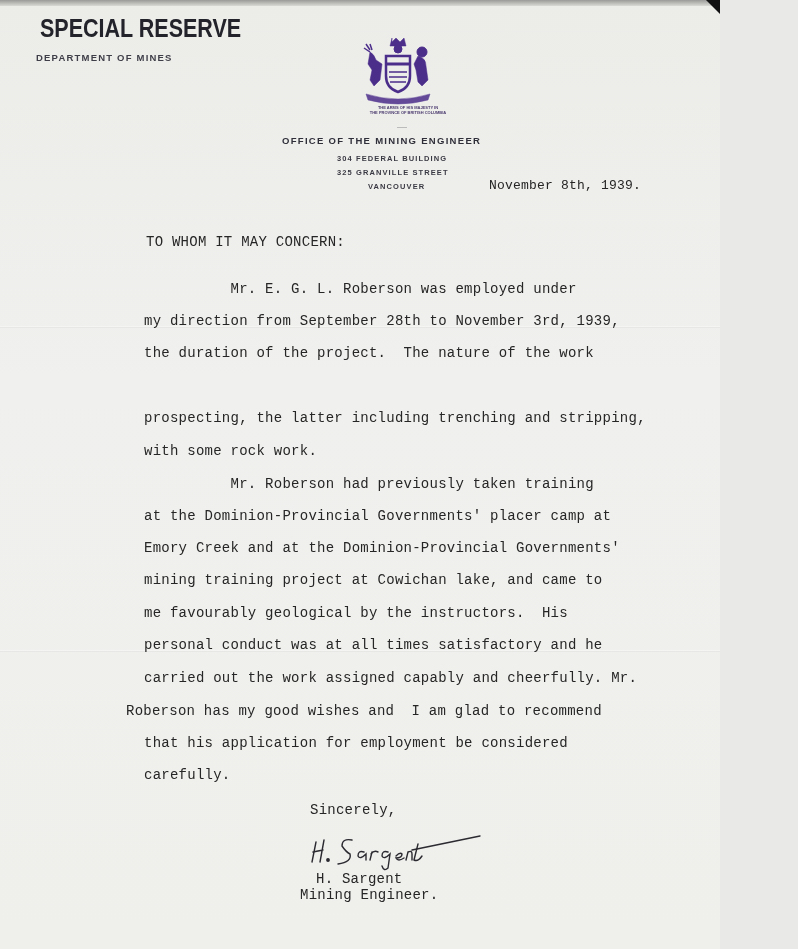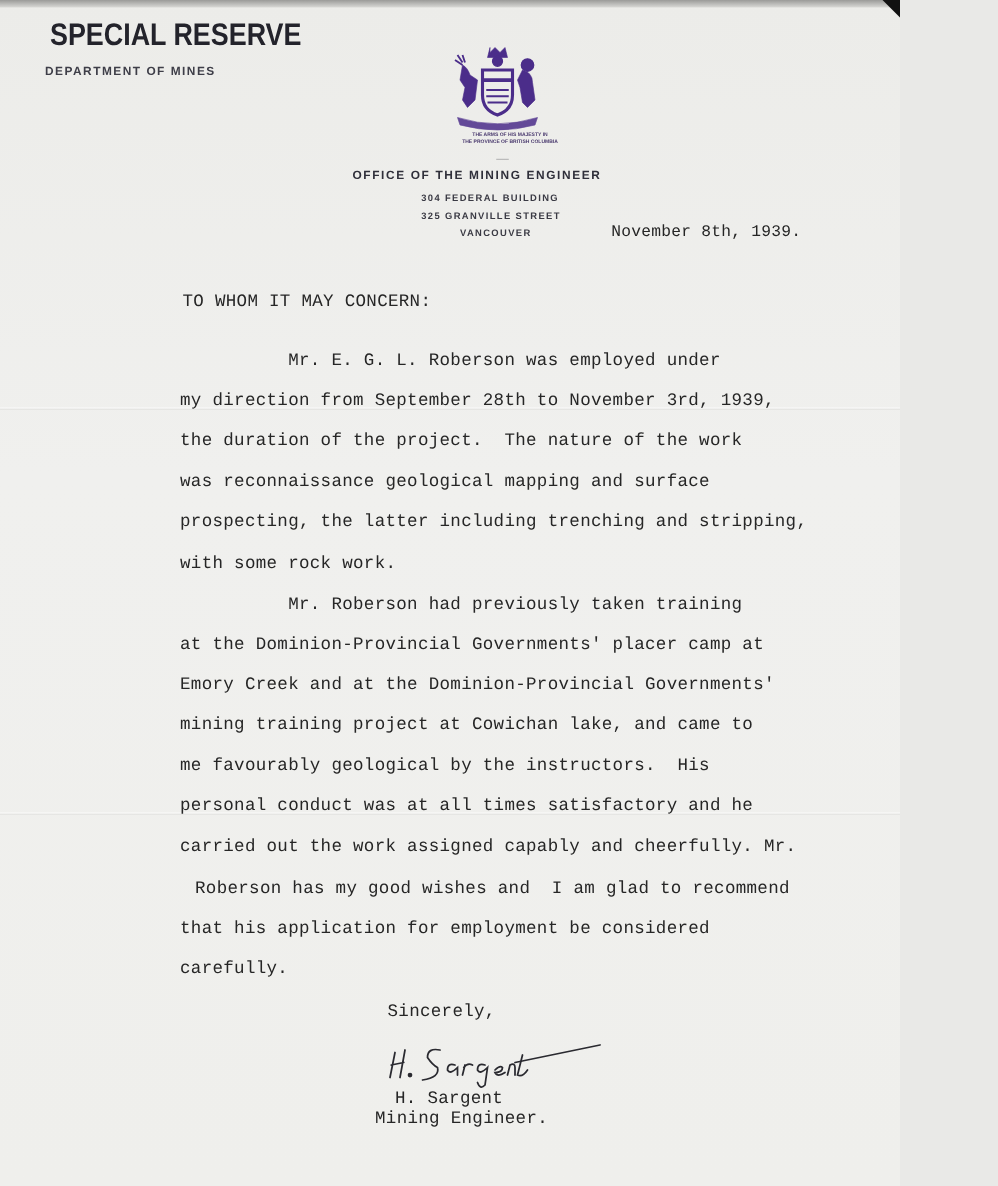--- a/index.html
+++ b/index.html
@@ -109,31 +109,30 @@
   <div class="addr" style="top:168px">325 GRANVILLE STREET</div>
   <div class="addr" style="top:182px; left:368px">VANCOUVER</div>
 
   <div class="date">November 8th, 1939.</div>
 
   <div class="typed" style="left:146px; top:234px">TO WHOM IT MAY CONCERN:</div>
 
   <div class="typed" style="left:144px; top:281px">          Mr. E. G. L. Roberson was employed under</div>
   <div class="typed" style="left:144px; top:313px">my direction from September 28th to November 3rd, 1939,</div>
   <div class="typed" style="left:144px; top:345px">the duration of the project.  The nature of the work</div>
-  <div class="typed" style="left:144px; top:378px">was reconnaissance geological mapping and surface</div>
   <div class="typed" style="left:144px; top:410px">prospecting, the latter including trenching and stripping,</div>
   <div class="typed" style="left:144px; top:443px">with some rock work.</div>
   <div class="typed" style="left:144px; top:508px">at the Dominion-Provincial Governments' placer camp at</div>
   <div class="typed" style="left:144px; top:476px">          Mr. Roberson had previously taken training</div>
   <div class="typed" style="left:144px; top:540px">Emory Creek and at the Dominion-Provincial Governments'</div>
   <div class="typed" style="left:144px; top:572px">mining training project at Cowichan lake, and came to</div>
   <div class="typed" style="left:144px; top:605px">me favourably geological by the instructors.  His</div>
   <div class="typed" style="left:144px; top:637px">personal conduct was at all times satisfactory and he</div>
   <div class="typed" style="left:144px; top:670px">carried out the work assigned capably and cheerfully. Mr.</div>
-  <div class="typed" style="left:156px; top:703px">Roberson has my good wishes and  I am glad to recommend</div>
+  <div class="typed" style="left:126px; top:703px">Roberson has my good wishes and  I am glad to recommend</div>
   <div class="typed" style="left:144px; top:735px">that his application for employment be considered</div>
   <div class="typed" style="left:144px; top:767px">carefully.</div>
 
   <div class="typed" style="left:310px; top:802px">Sincerely,</div>
 
   <svg class="sig" viewBox="0 0 180 50">
     <g fill="none" stroke="#2a2a30" stroke-width="1.4" stroke-linecap="round">
       <path d="M8 20 L4 40 M16 18 L12 40 M5 30 L15 28"></path>
       <circle cx="20" cy="38" r="1.2" fill="#2a2a30"></circle>
       <path d="M44 18 Q34 16 34 24 Q38 30 42 32 Q44 40 30 42"></path>

